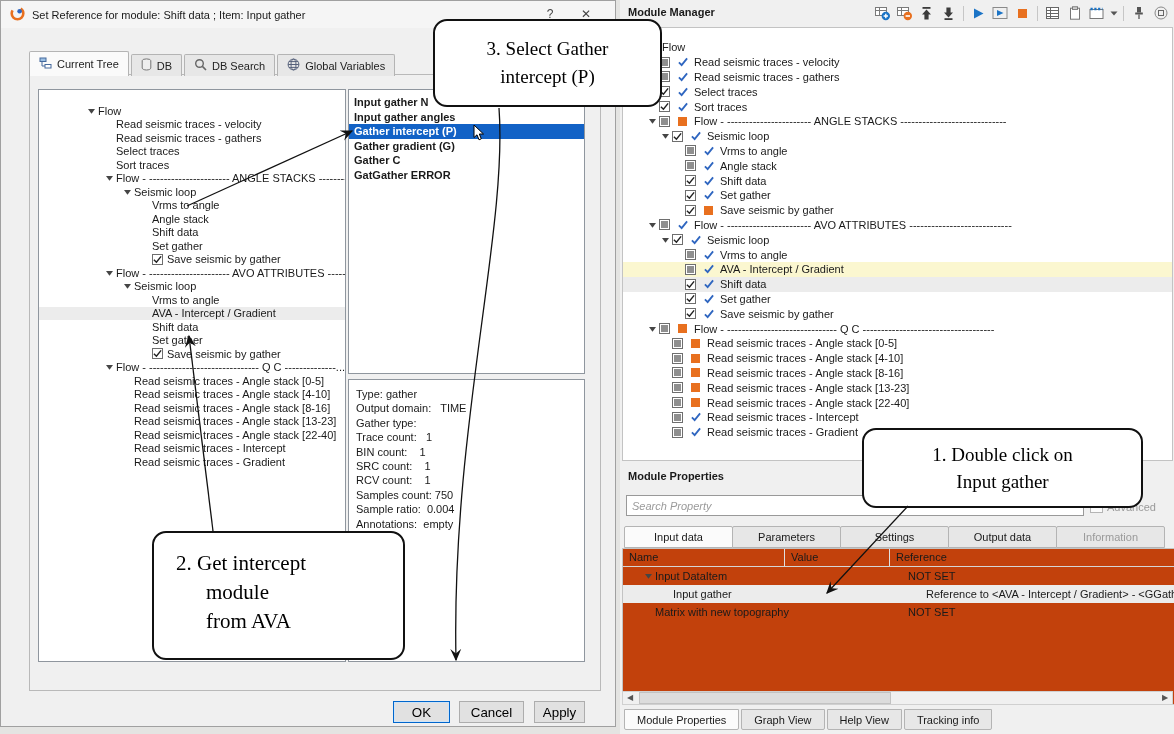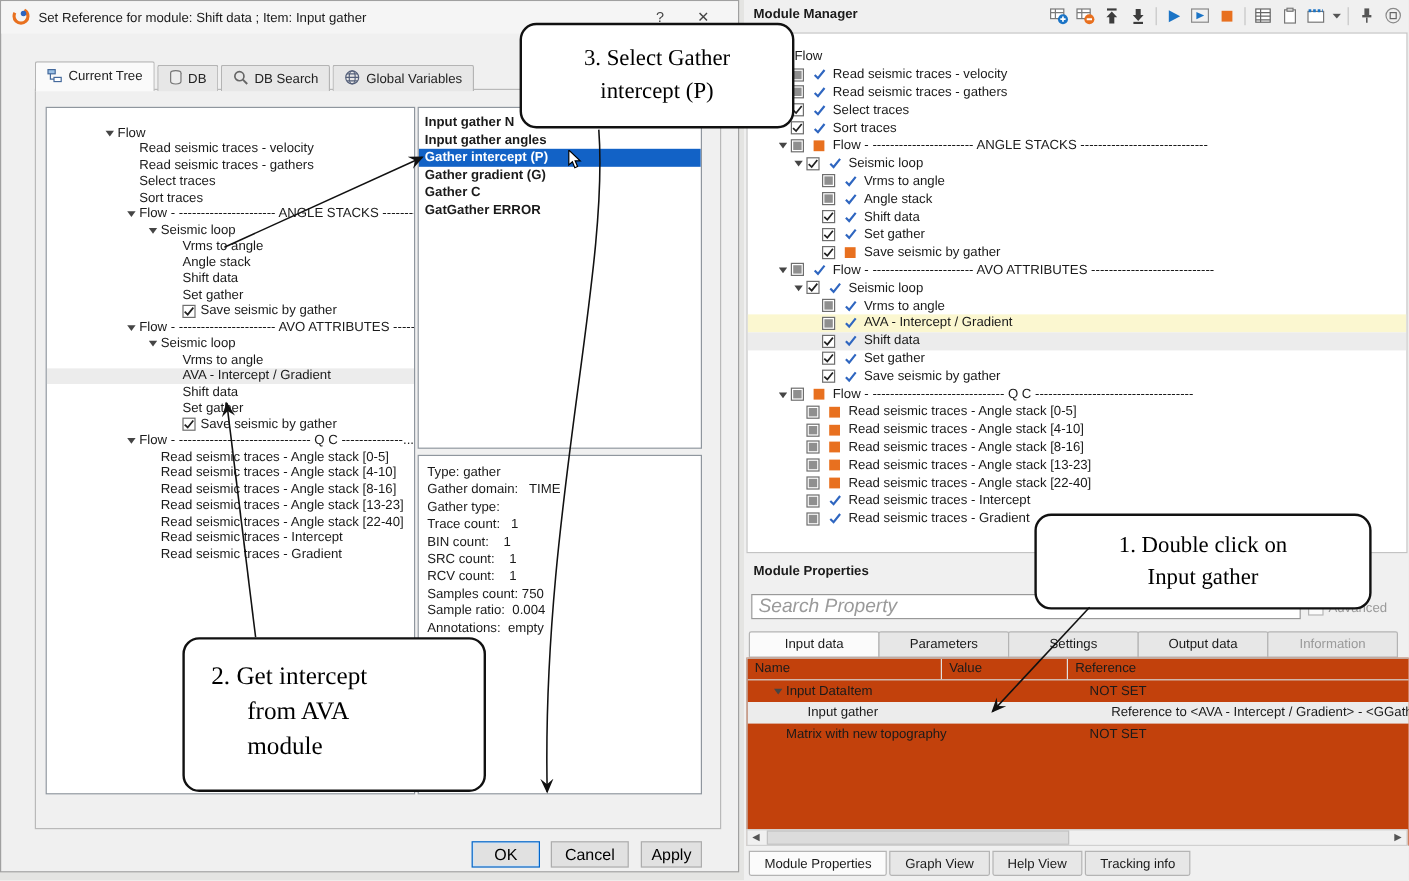--- a/index.html
+++ b/index.html
@@ -55,21 +55,21 @@
   .mrow{display:flex;align-items:center;height:14.8px;white-space:nowrap;}
   .mrow.hl-yellow{background:#fbf7d0;}
   .mrow.hl-gray{background:#ececec;}
   .mexp{width:13px;flex:0 0 13px;display:inline-flex;justify-content:center;}
   .mcb{margin-right:6px;}
   .mst{width:13px;flex:0 0 13px;display:inline-flex;justify-content:center;margin-right:5px;}
   .osq{width:9px;height:9px;background:#e8701f;display:inline-block;}
   .mp-head{position:absolute;left:8px;top:470px;font-weight:bold;}
   .mp-search{position:absolute;left:6px;top:495px;width:458px;height:21px;border:1px solid #999;
              background:#fff;box-sizing:border-box;font-family:"Liberation Sans",sans-serif;
-             font-size:16px;font-style:italic;padding:0 5px;color:#333;}
+             font-size:11px;font-style:italic;padding:0 5px;color:#333;}
   .mp-search::placeholder{color:#9a9a9a;font-style:italic;}
   .adv{position:absolute;left:470px;top:500px;display:flex;align-items:center;gap:4px;color:#9a9a9a;}
   .adv .box{width:11px;height:11px;border:1px solid #b5b5b5;background:#fbfbfb;}
   .mp-tabs{position:absolute;left:4px;top:526px;display:flex;}
   .ptab{width:109px;height:22px;background:#e7e7e7;border:1px solid #b4b4b4;box-sizing:border-box;
         text-align:center;line-height:21px;margin-right:-1px;border-radius:2px 2px 0 0;}
   .ptab.active{background:#fbfbfb;font-weight:normal;}
   .ptab.disabled{color:#9a9a9a;}
   .mp-table{position:absolute;left:2px;top:548px;width:621px;height:157px;background:#c2410c;
             border:1px solid #c3c3c3;box-sizing:border-box;overflow:hidden;}
@@ -299,21 +299,21 @@
     <div class="whitebox" id="mid-list">
         <div class="litem">Input gather N</div>
         <div class="litem">Input gather angles</div>
         <div class="litem sel">Gather intercept (P)</div>
         <div class="litem">Gather gradient (G)</div>
         <div class="litem">Gather C</div>
         <div class="litem">GatGather ERROR</div>
       </div>
     <div class="whitebox" id="info-box">
         <div class="iline">Type: gather</div>
-        <div class="iline">Gather domain:   TIME</div>
+        <div class="iline">Output domain:   TIME</div>
         <div class="iline">Gather type:</div>
         <div class="iline">Trace count:   1</div>
         <div class="iline">BIN count:    1</div>
         <div class="iline">SRC count:    1</div>
         <div class="iline">RCV count:    1</div>
         <div class="iline">Samples count: 750</div>
         <div class="iline">Sample ratio:  0.004</div>
         <div class="iline">Annotations:  empty</div>
       </div>
 
@@ -818,22 +818,22 @@
         <div class="btab">Tracking info</div>
       </div>
   </section>
 
   <div class="callout" id="callout-3">
       <div class="cl-line">3.  Select Gather</div>
       <div class="cl-line">intercept (P)</div>
     </div>
   <div class="callout" id="callout-2">
       <div class="cl-line">2.  Get intercept</div>
+      <div class="cl-line cont">module</div>
       <div class="cl-line cont">from AVA</div>
-      <div class="cl-line cont">module</div>
     </div>
   <div class="callout" id="callout-1">
       <div class="cl-line">1. Double click on</div>
       <div class="cl-line">Input gather</div>
     </div>
 
   <svg class="overlay" width="1174" height="734">
     <defs>
       <marker id="ah" viewBox="0 0 10 10" refX="8.5" refY="5" markerWidth="10" markerHeight="10" orient="auto-start-reverse">
         <path d="M0,0.8 L9.5,5 L0,9.2 L3.5,5 Z" fill="#111"></path>

